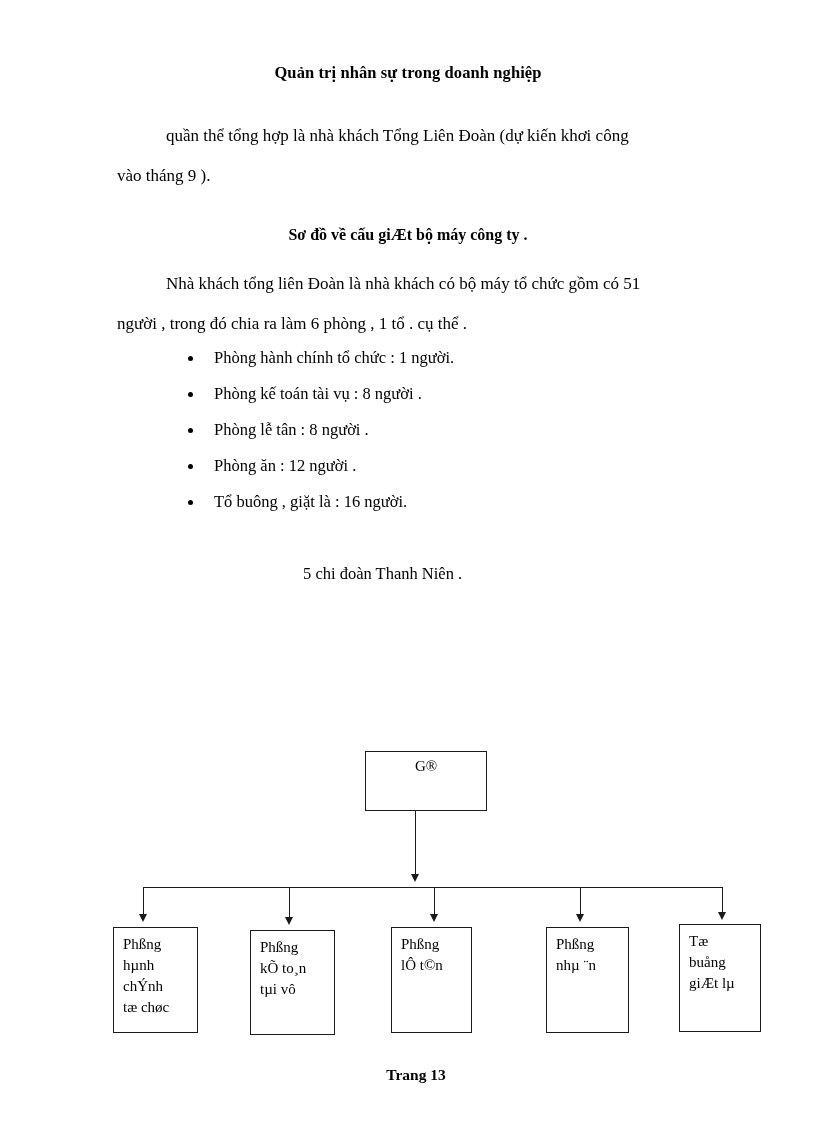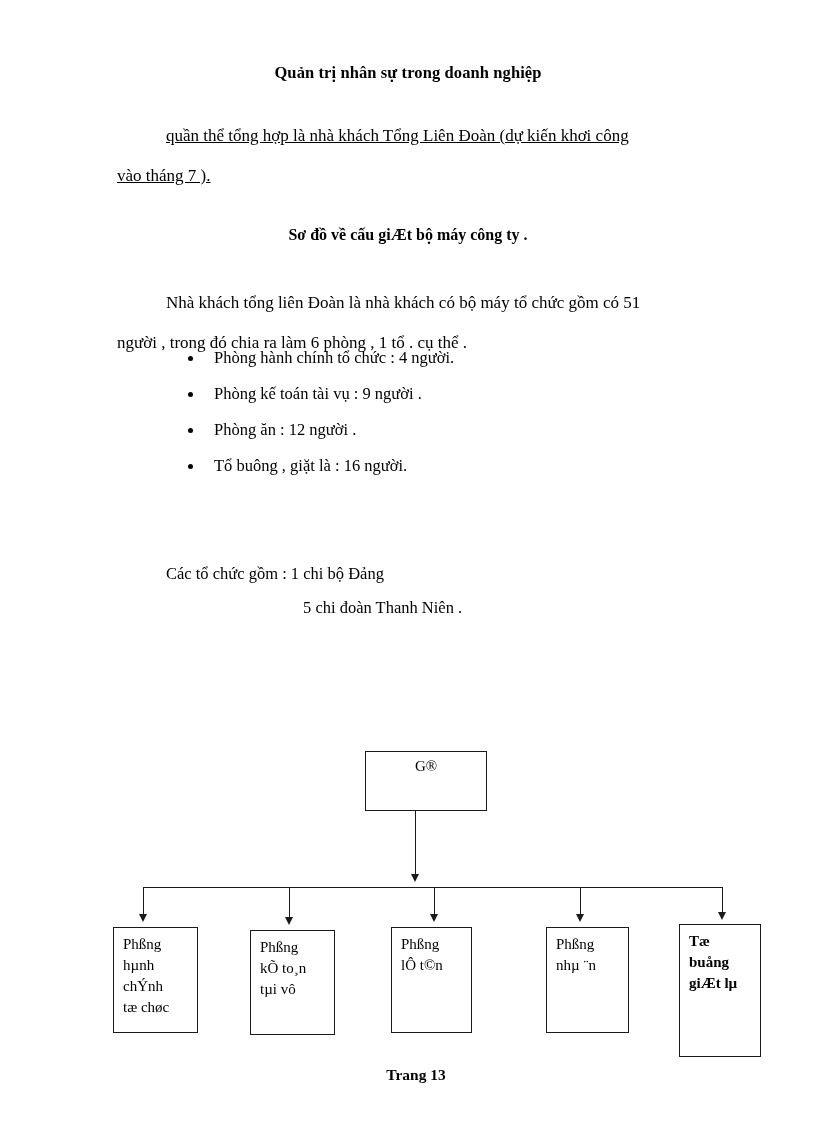--- a/index.html
+++ b/index.html
@@ -147,53 +147,56 @@
     font-weight: bold;
   }
 </style>
 </head>
 <body>
 
 <div class="page">
 
   <div class="doc-header">Quản trị nhân sự trong doanh nghiệp</div>
 
-  <div class="body-block" style="top:100px;text-decoration:underline;">
+  <div class="body-block" style="top:100px;">
     <p class="para">quần thể tổng hợp là nhà khách Tổng Liên Đoàn (dự kiến khơi công</p>
-    <p class="para no-indent">vào tháng 7 ).</p>
+    <p class="para no-indent">vào tháng 9 ).</p>
   </div>
 
   <div class="section-heading" style="top:210px;">Sơ đồ về cấu giÆt bộ máy công ty .</div>
 
-  <div class="body-block" style="top:267px;">
+  <div class="body-block" style="top:248px;">
     <p class="para">Nhà khách tổng liên Đoàn là nhà khách có bộ máy tổ chức gồm có 51</p>
     <p class="para no-indent">người , trong đó chia ra làm 6 phòng , 1 tổ . cụ thể .</p>
   </div>
 
   <ul class="bullet-list" style="top:324px;">
     <li class="bullet-item">
       <span class="bullet-dot"></span>
-      <span>Phòng hành chính tổ chức : 4 người.</span>
-    </li>
-    <li class="bullet-item">
-      <span class="bullet-dot"></span>
-      <span>Phòng kế toán tài vụ : 9 người .</span>
+      <span>Phòng hành chính tổ chức : 1 người.</span>
+    </li>
+    <li class="bullet-item">
+      <span class="bullet-dot"></span>
+      <span>Phòng kế toán tài vụ : 8 người .</span>
+    </li>
+    <li class="bullet-item">
+      <span class="bullet-dot"></span>
+      <span>Phòng lễ tân : 8 người .</span>
     </li>
     <li class="bullet-item">
       <span class="bullet-dot"></span>
       <span>Phòng ăn : 12 người .</span>
     </li>
     <li class="bullet-item">
       <span class="bullet-dot"></span>
       <span>Tổ buông , giặt là : 16 người.</span>
     </li>
   </ul>
 
   <div class="org-list" style="top:541px;">
-    <div class="org-line">Các tổ chức gồm : 1 chi bộ Đảng</div>
     <div class="org-line indented">5 chi đoàn Thanh Niên .</div>
   </div>
 
   <div class="chart">
 
     <div class="node root" style="left:365px; top:735px; width:122px; height:60px;">G®</div>
 
     <div class="connector vline" style="left:415px; top:795px; height:66px;"></div>
     <div class="arrow-head" style="left:411px; top:858px;"></div>
 
@@ -222,21 +225,21 @@
     <div class="node" style="left:250px; top:914px; width:85px; height:105px;">Phßng
 kÕ to¸n
 tµi vô</div>
 
     <div class="node" style="left:391px; top:911px; width:81px; height:106px;">Phßng
 lÔ t©n</div>
 
     <div class="node" style="left:546px; top:911px; width:83px; height:106px;">Phßng
 nhµ ¨n</div>
 
-    <div class="node" style="left:679px; top:908px; width:82px; height:133px;font-weight:bold;">Tæ
+    <div class="node" style="left:679px; top:908px; width:82px; height:108px;">Tæ
 buång
 giÆt lµ</div>
 
   </div>
 
   <div class="doc-footer">Trang  13</div>
 
 </div>
 
 </body></html>

